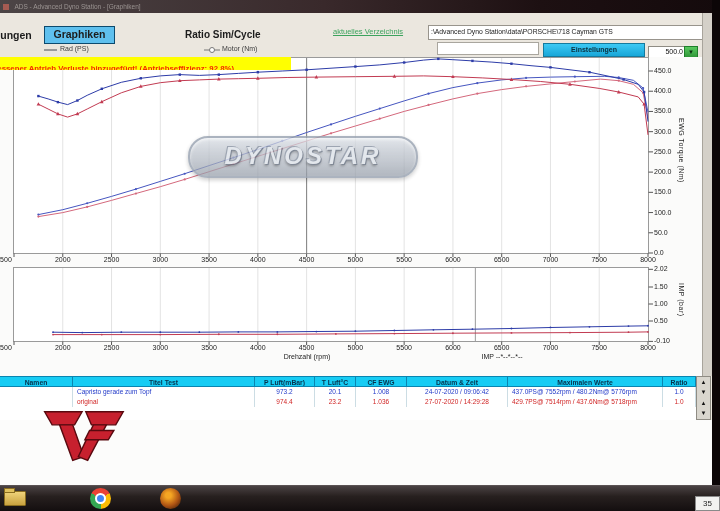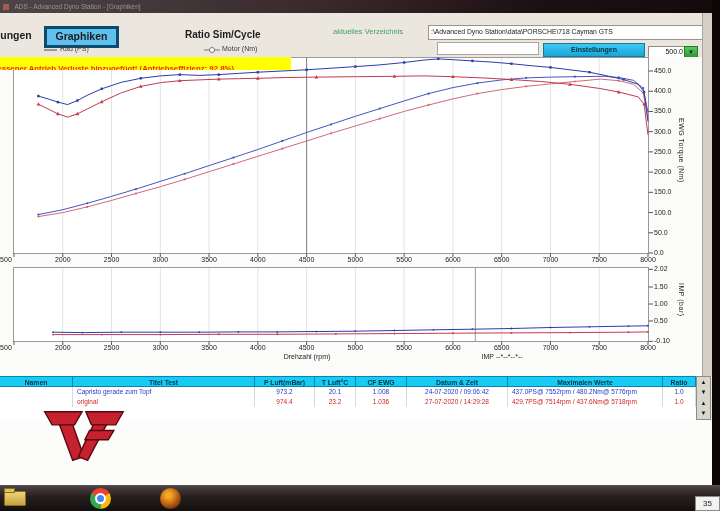--- a/index.html
+++ b/index.html
@@ -7,21 +7,21 @@
           font-family:"Liberation Sans",sans-serif;background:#ebe7df;}
   .abs{position:absolute;}
   
   .titlebar{left:0;top:0;width:720px;height:13px;
             background:linear-gradient(90deg,#4c4546 0%,#39292b 45%,#1d1012 75%,#140a0c 100%);
             color:#9b9492;font-size:6.5px;line-height:13px;white-space:nowrap;overflow:hidden;}
   .titlebar .appdot{display:inline-block;width:6px;height:6px;background:#a65b52;margin:0 4px 0 3px;vertical-align:middle;}
   
   .toolbar{left:0;top:13px;width:702px;height:44px;background:#ebe7df;border-bottom:1px solid #d8d4cb;}
   .tab{font-weight:bold;font-size:10.5px;color:#1c1c1c;white-space:nowrap;}
-  .tab-selected{background:#5fc0ee;border:3px solid #0c4a6e;text-align:center;line-height:15px;}
+  .tab-selected{background:#5fc0ee;border:1px solid #0c4a6e;text-align:center;line-height:15px;}
   .legend-label{font-size:7px;color:#3c3c3c;white-space:nowrap;}
   .dirlabel{font-size:7.5px;color:#3da35e;white-space:nowrap;}
   .dirbox{background:#fff;border:1px solid #98948c;font-size:6.8px;line-height:12px;color:#222;
           white-space:nowrap;overflow:hidden;padding-left:2px;}
   .blankbox{background:#fff;border:1px solid #a9a69e;}
   .cyanbtn{background:linear-gradient(#3cc9f4,#18a6d8);border:1px solid #147a9e;
            font-size:7px;font-weight:bold;color:#09303f;text-align:center;line-height:11px;}
   .axismaxbox{background:#fff;border:1px solid #8f8c84;font-size:7px;line-height:10px;text-align:right;padding-right:2px;color:#111;}
   .greenbtn{background:linear-gradient(#58c95e,#2c9135);border:1px solid #1e7f2a;color:#063;
             font-size:6px;line-height:10px;text-align:center;color:#0a2e10;}
@@ -88,21 +88,21 @@
   <div class="abs tab" style="left:185px;top:29px;font-size:10px;">Ratio Sim/Cycle</div>
 
   <div class="abs" style="left:44px;top:49px;width:13px;height:2px;background:#999;"></div>
   <div class="abs legend-label" style="left:60px;top:45px;">Rad (PS)</div>
   <svg class="abs" style="left:204px;top:46px;" width="16" height="8">
     <line x1="0" y1="4" x2="16" y2="4" stroke="#777" stroke-width="1"></line>
     <circle cx="8" cy="4" r="2.5" fill="#fff" stroke="#777"></circle>
   </svg>
   <div class="abs legend-label" style="left:222px;top:45px;">Motor (Nm)</div>
 
-  <div class="abs dirlabel" style="left:333px;top:27px;">aktuelles Verzeichnis</div>
+  <div class="abs dirlabel" style="left:333px;top:27px;text-decoration:underline;">aktuelles Verzeichnis</div>
   <div class="abs dirbox" style="left:428px;top:25px;width:286px;height:13px;">:\Advanced Dyno Station\data\PORSCHE\718 Cayman GTS</div>
 
   <div class="abs blankbox" style="left:437px;top:42px;width:100px;height:11px;"></div>
   <div class="abs cyanbtn" style="left:543px;top:43px;width:100px;height:12px;">Einstellungen</div>
   <div class="abs axismaxbox" style="left:648px;top:46px;width:34px;height:11px;">500.0</div>
   <div class="abs greenbtn" style="left:684px;top:46px;width:12px;height:11px;"><span>▼</span></div>
 
   <div class="abs chartbg"></div>
   <svg class="abs" id="plot" width="720" height="511" style="left:0;top:0;z-index:3;">
       <rect x="13.5" y="57.5" width="635" height="196" fill="#ffffff" stroke="#9a9a9a"></rect>
@@ -318,20 +318,21 @@
       <div style="left:654px;top:317px;width:30px;">0.50</div>
       <div style="left:654px;top:337.4px;width:30px;">-0.10</div>
       <div style="left:262px;top:353px;width:90px;text-align:center;">Drehzahl (rpm)</div>
       <div style="left:447px;top:353px;width:110px;text-align:center;">IMP --*--*--*--</div>
       <div class="vtitle" style="left:678px;top:118px;">EWG Torque (Nm)</div>
       <div class="vtitle" style="left:678px;top:283px;">IMP (bar)</div>
     </div>
 
   <div class="abs notice"><span>Gemessener Antrieb Verluste hinzugefügt! (Antriebseffizienz: 92.8%)</span></div>
 
+  <div class="abs watermark"><span>DYNOSTAR</span></div>
 
   <div class="abs dtable" id="table-grid">
       <div class="trow">
         <div class="th" style="width:73px">Namen</div>
         <div class="th" style="width:182px">Titel Test</div>
         <div class="th" style="width:60px">P Luft(mBar)</div>
         <div class="th" style="width:41px">T Luft°C</div>
         <div class="th" style="width:51px">CF EWG</div>
         <div class="th" style="width:101px">Datum &amp; Zeit</div>
         <div class="th" style="width:155px">Maximalen Werte</div>

